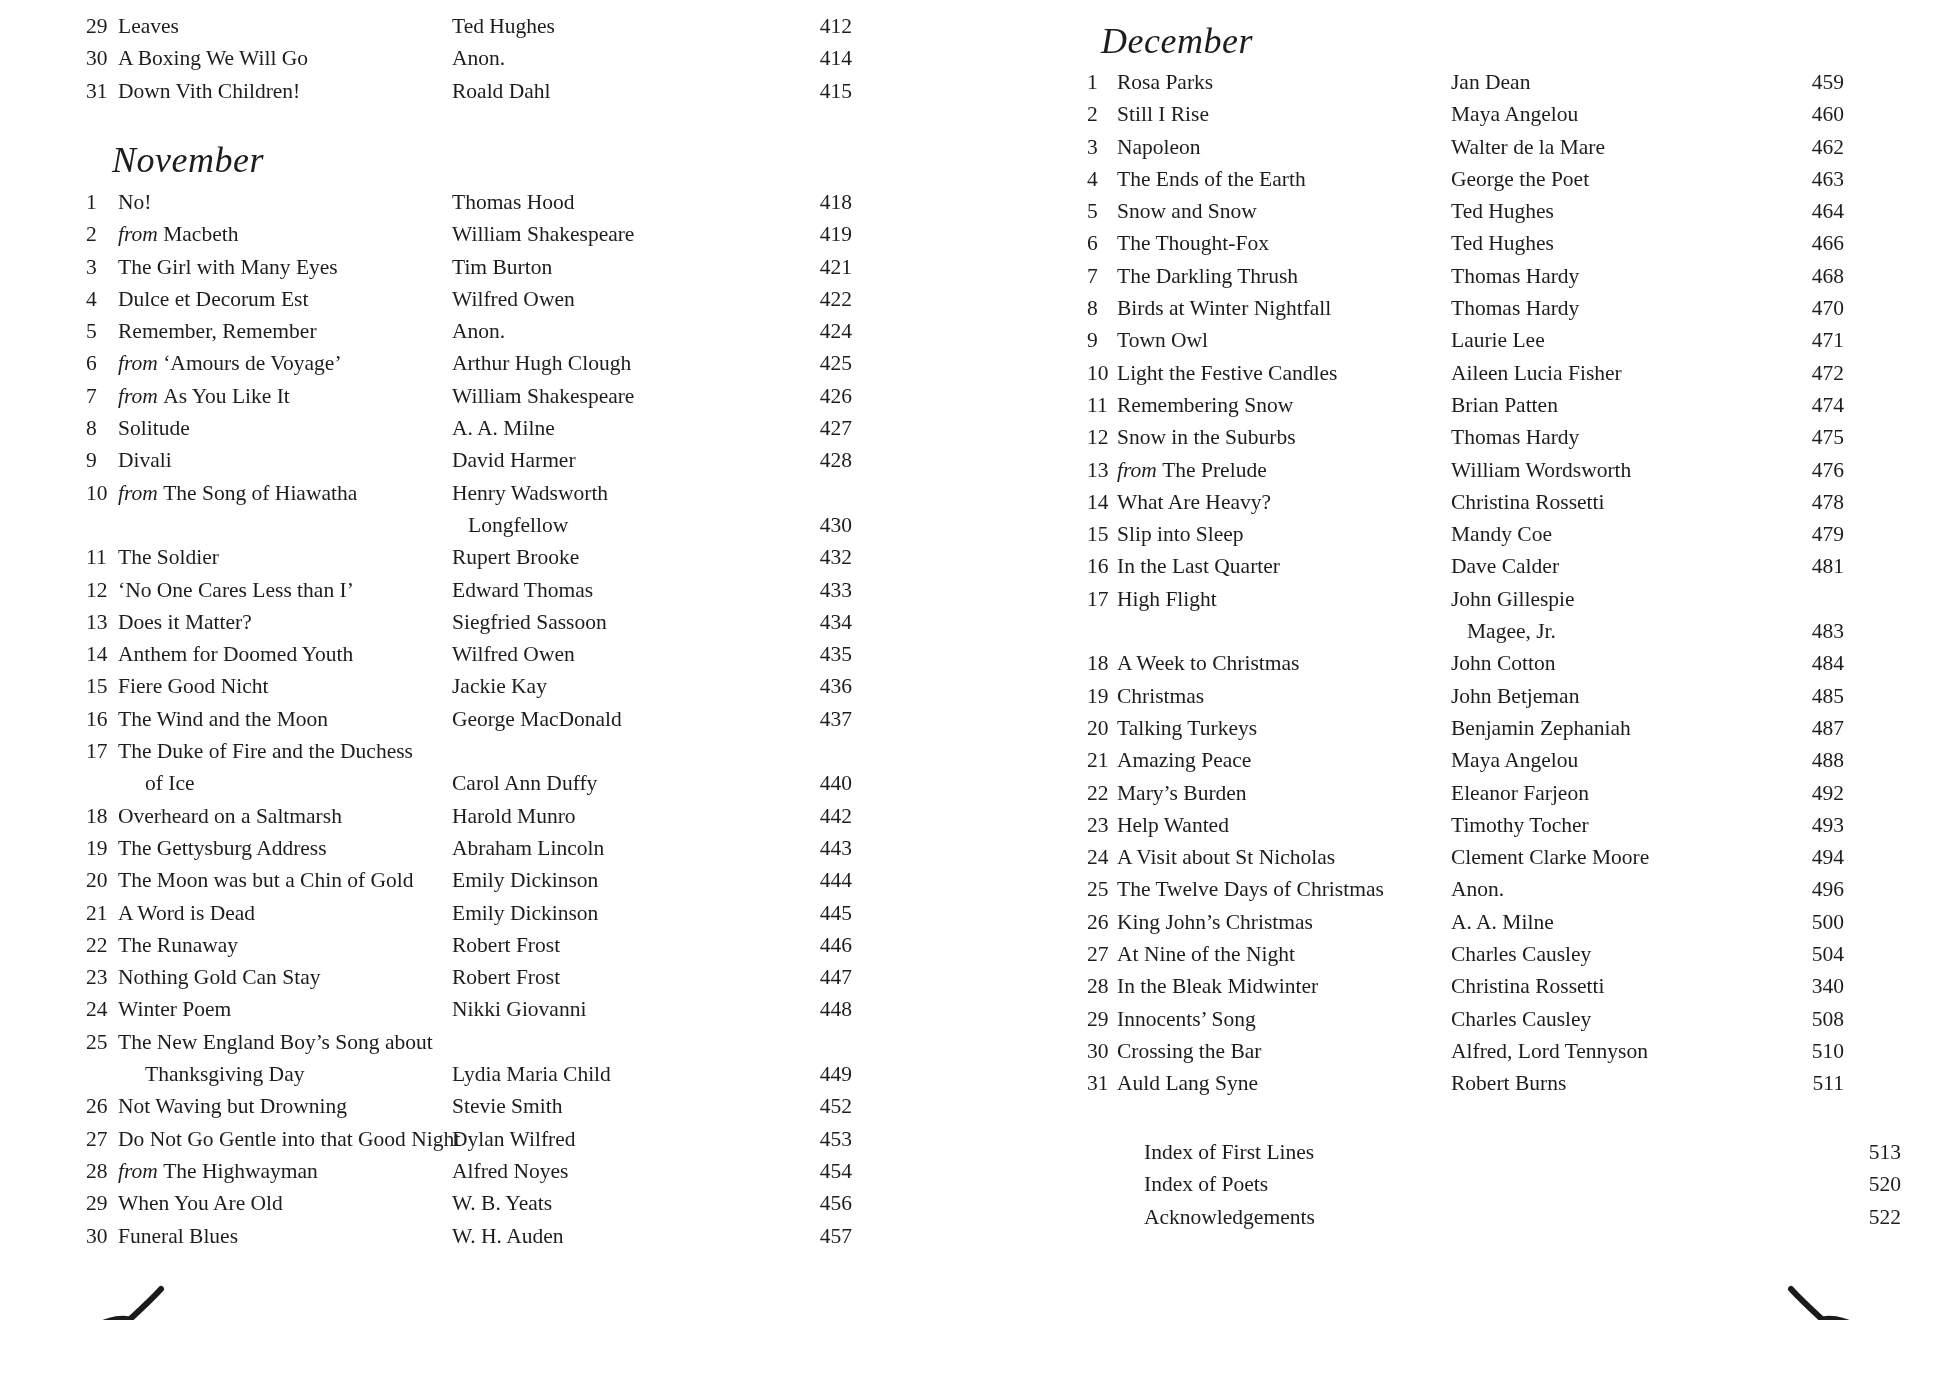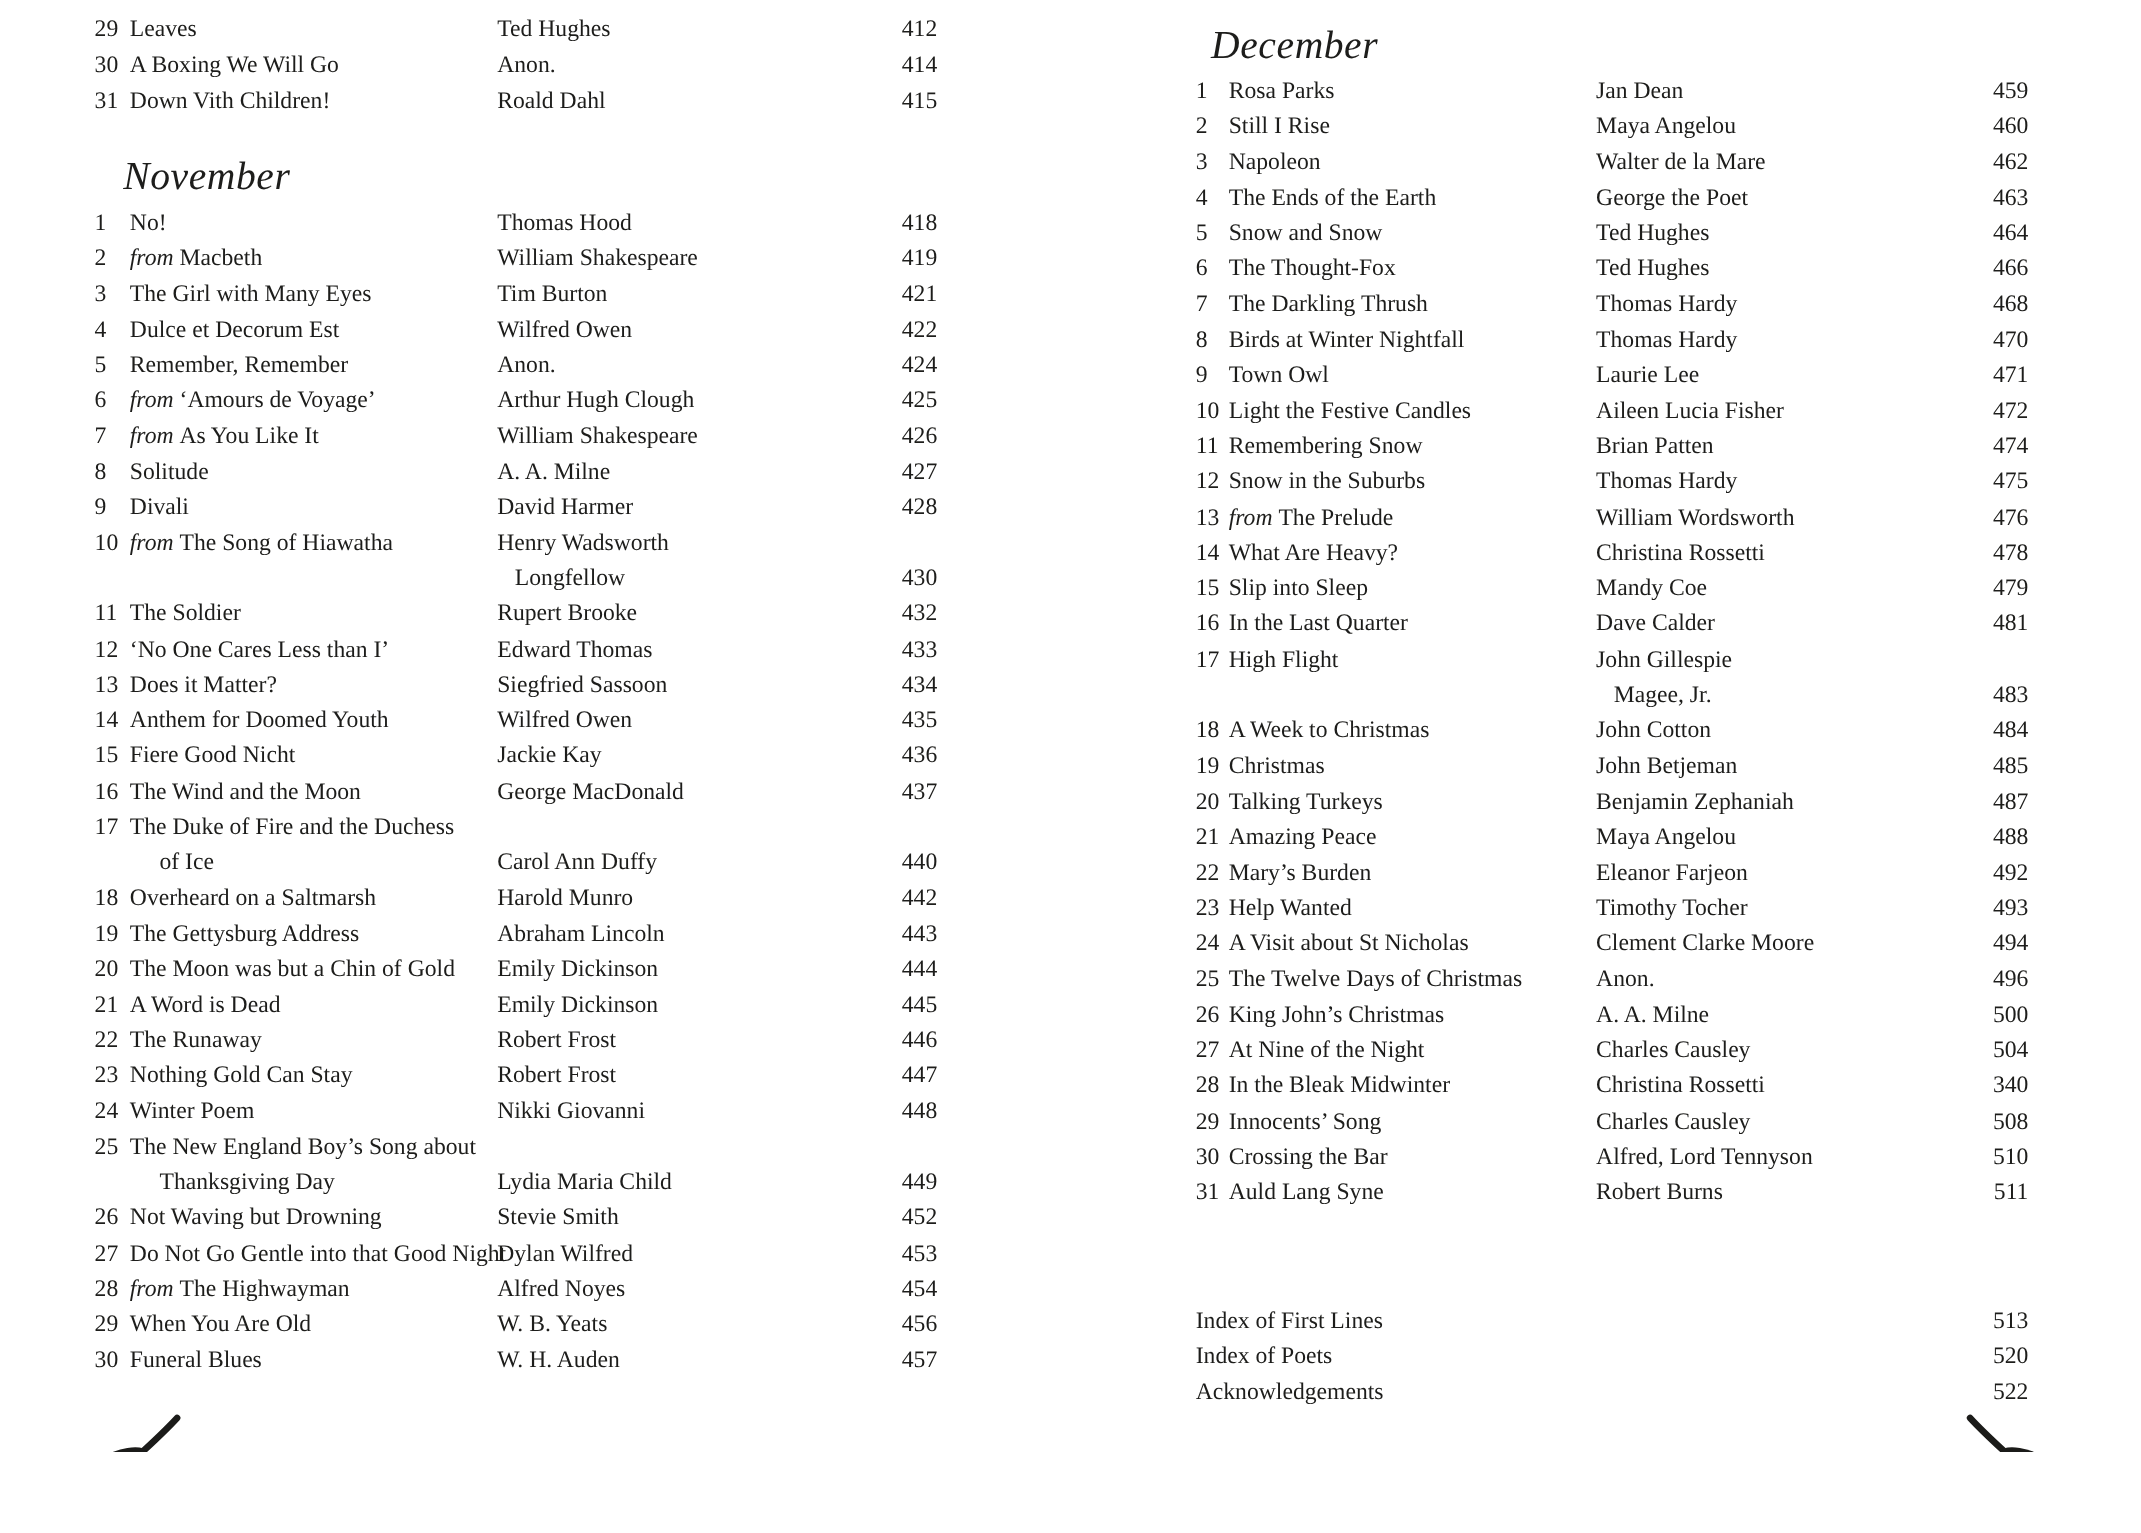--- a/index.html
+++ b/index.html
@@ -449,21 +449,21 @@
         <div class="c-page">510</div>
       </div>
       <div class="line">
         <div class="c-num">31</div>
         <div class="c-title">Auld Lang Syne</div>
         <div class="c-author">Robert Burns</div>
         <div class="c-page">511</div>
       </div>
     </div>
 
-  <div class="block right-grid" style="left:1087px;top:1136px;width:757px;margin-top:48px;" id="right-backmatter">
+  <div class="block right-grid" style="left:1144px;top:1136px;width:757px;" id="right-backmatter">
       <div class="line">
         <div class="c-title span-title">Index of First Lines</div>
         <div class="c-page">513</div>
       </div>
       <div class="line">
         <div class="c-title span-title">Index of Poets</div>
         <div class="c-page">520</div>
       </div>
       <div class="line">
         <div class="c-title span-title">Acknowledgements</div>

